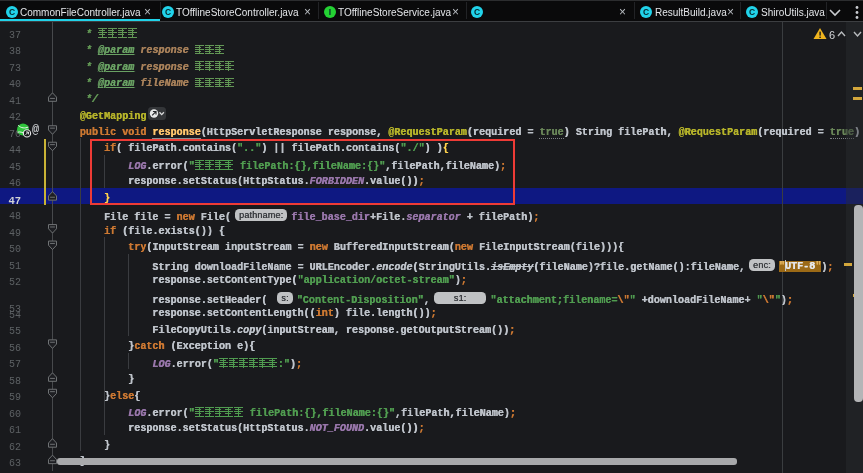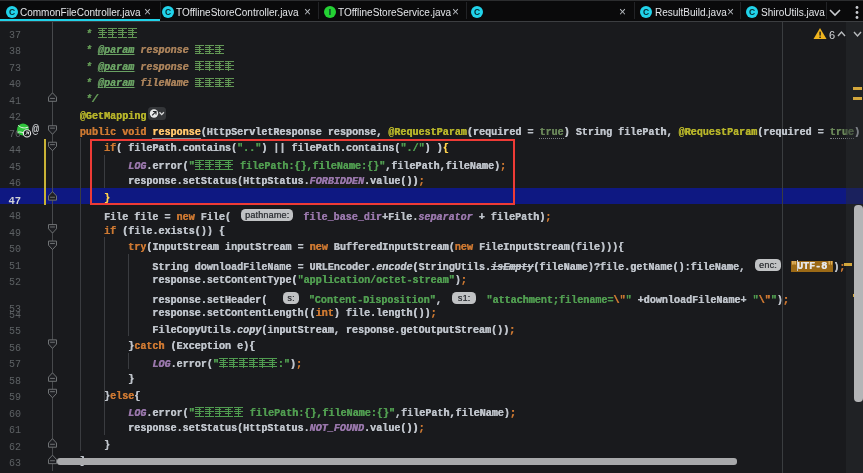--- a/index.html
+++ b/index.html
@@ -21,21 +21,21 @@
 .p{color:#9876aa}
 .pi{color:#9876aa;font-style:italic}
 .it{font-style:italic}
 .del{font-style:italic;text-decoration:line-through}
 .doc{color:#629755;font-style:italic}
 .dt{color:#69a163;font-weight:bold;text-decoration:underline}
 .dv{color:#a8815a}
 .y{color:#ffd24d}
 .tr{color:#6a8759;border-bottom:1px dotted #7c8084}
 .hint{display:inline-block;background:#c0c2c4;color:#35383c;font:9px/12px "Liberation Sans",sans-serif;
-  font-style:normal;border-radius:4.5px;padding:0 4px;margin:0 10px;vertical-align:1.5px;letter-spacing:0.2px}
+  font-style:normal;border-radius:4.5px;padding:0 4px;margin:0 4px;vertical-align:1.5px;letter-spacing:0.2px}
 .hl{background:#9c6a16;color:#e6e7e9}
 .caret{display:inline-block;width:1px;height:11px;background:#c7c9cb;vertical-align:-2px;margin-right:-1px}
 .cj{display:inline-block;width:9px;height:10px;margin:0 0.42px;vertical-align:-1px;position:relative;
  background:
   linear-gradient(currentColor,currentColor) 0 0/100% 1.2px,
   linear-gradient(currentColor,currentColor) 0 48%/100% 1.2px,
   linear-gradient(currentColor,currentColor) 0 100%/100% 1.2px,
   linear-gradient(currentColor,currentColor) 50% 0/1.2px 100%,
   linear-gradient(currentColor,currentColor) 15% 25%/70% 1px,
   linear-gradient(currentColor,currentColor) 15% 72%/70% 1px;
@@ -157,21 +157,21 @@
 <div class="line" style="top:122.02px">    <span class="k">public void</span> <span class="m">response</span>(HttpServletResponse response, <span class="an">@RequestParam</span>(required = <span class="tr">true</span>) String filePath, <span class="an">@RequestParam</span>(required = <span class="tr">true</span>)</div>
 <div class="line" style="top:138.48999999999998px">        <span class="k">if</span>( filePath.contains(<span class="s">".."</span>) || filePath.contains(<span class="s">"./"</span>) )<span class="y">{</span></div>
 <div class="line" style="top:154.95999999999998px">            <span class="pi">LOG</span>.error(<span class="s">"<i class="cj"></i><i class="cj"></i><i class="cj"></i><i class="cj"></i> filePath:{},fileName:{}"</span>,filePath,fileName)<span class="k">;</span></div>
 <div class="line" style="top:171.42999999999998px">            response.setStatus(HttpStatus.<span class="pi">FORBIDDEN</span>.value())<span class="k">;</span></div>
 <div class="line" style="top:187.89999999999998px">        <span class="y">}</span></div>
 <div class="line" style="top:204.36999999999998px">        File file = <span class="k">new</span> File(<span class="hint">pathname:</span><span class="p">file_base_dir</span>+File.<span class="pi">separator</span> + filePath)<span class="k">;</span></div>
 <div class="line" style="top:220.83999999999997px">        <span class="k">if</span> (file.exists()) {</div>
 <div class="line" style="top:237.30999999999997px">            <span class="k">try</span>(InputStream inputStream = <span class="k">new</span> BufferedInputStream(<span class="k">new</span> FileInputStream(file))){</div>
 <div class="line" style="top:253.77999999999997px">                String downloadFileName = URLEncoder.<span class="it">encode</span>(StringUtils.<span class="del">isEmpty</span>(fileName)?file.getName():fileName,<span class="hint">enc:</span><span class="hl"><span style="color:#dfb05c">"</span><span class="caret"></span>UTF-8<span style="color:#dfb05c">"</span></span>)<span class="k">;</span></div>
 <div class="line" style="top:270.25px">                response.setContentType(<span class="s">"application/octet-stream"</span>)<span class="k">;</span></div>
-<div class="line" style="top:286.71999999999997px">                response.setHeader( <span class="hint">s:</span><span class="s">"Content-Disposition"</span>,<span class="hint" style="padding:0 6px">s1:</span><span class="s">"attachment;filename=<span class="k">\"</span>"</span> +downloadFileName+ <span class="s">"<span class="k">\"</span>"</span>)<span class="k">;</span></div>
+<div class="line" style="top:286.71999999999997px">                response.setHeader( <span class="hint">s:</span><span class="s">"Content-Disposition"</span>,<span class="hint" style="padding:0 20px">s1:</span><span class="s">"attachment;filename=<span class="k">\"</span>"</span> +downloadFileName+ <span class="s">"<span class="k">\"</span>"</span>)<span class="k">;</span></div>
 <div class="line" style="top:303.19px">                response.setContentLength((<span class="k">int</span>) file.length())<span class="k">;</span></div>
 <div class="line" style="top:319.65999999999997px">                FileCopyUtils.<span class="it">copy</span>(inputStream, response.getOutputStream())<span class="k">;</span></div>
 <div class="line" style="top:336.12999999999994px">            }<span class="k">catch</span> (Exception e){</div>
 <div class="line" style="top:352.59999999999997px">                <span class="pi">LOG</span>.error(<span class="s">"<i class="cj"></i><i class="cj"></i><i class="cj"></i><i class="cj"></i><i class="cj"></i><i class="cj"></i>:"</span>)<span class="k">;</span></div>
 <div class="line" style="top:369.07px">            }</div>
 <div class="line" style="top:385.53999999999996px">        }<span class="k">else</span>{</div>
 <div class="line" style="top:402.00999999999993px">            <span class="pi">LOG</span>.error(<span class="s">"<i class="cj"></i><i class="cj"></i><i class="cj"></i><i class="cj"></i><i class="cj"></i> filePath:{},fileName:{}"</span>,filePath,fileName)<span class="k">;</span></div>
 <div class="line" style="top:418.47999999999996px">            response.setStatus(HttpStatus.<span class="pi">NOT_FOUND</span>.value())<span class="k">;</span></div>
 <div class="line" style="top:434.95px">        }</div>
 <div class="line" style="top:451.41999999999996px">    }</div>

